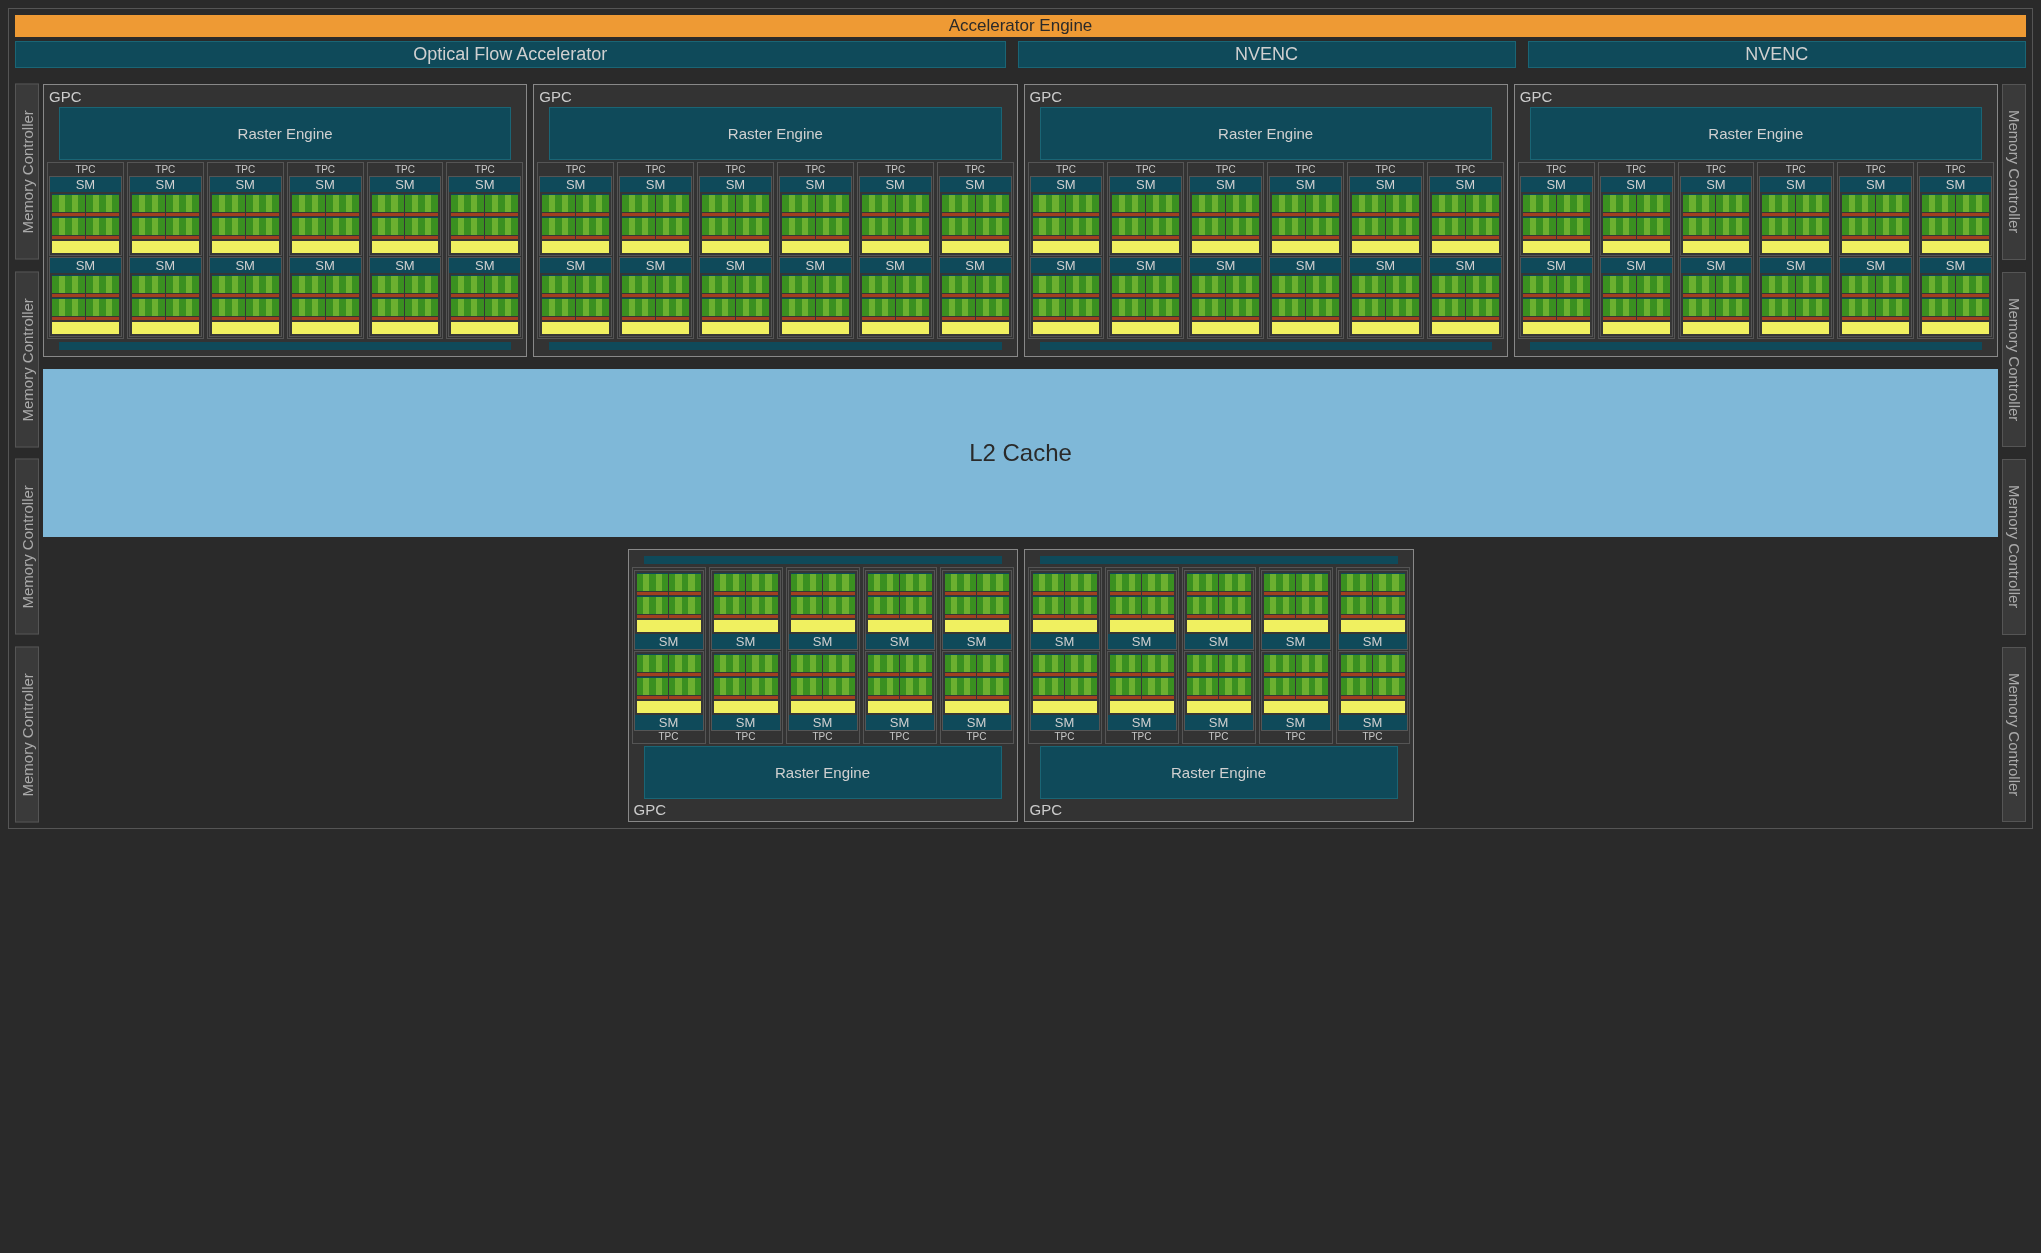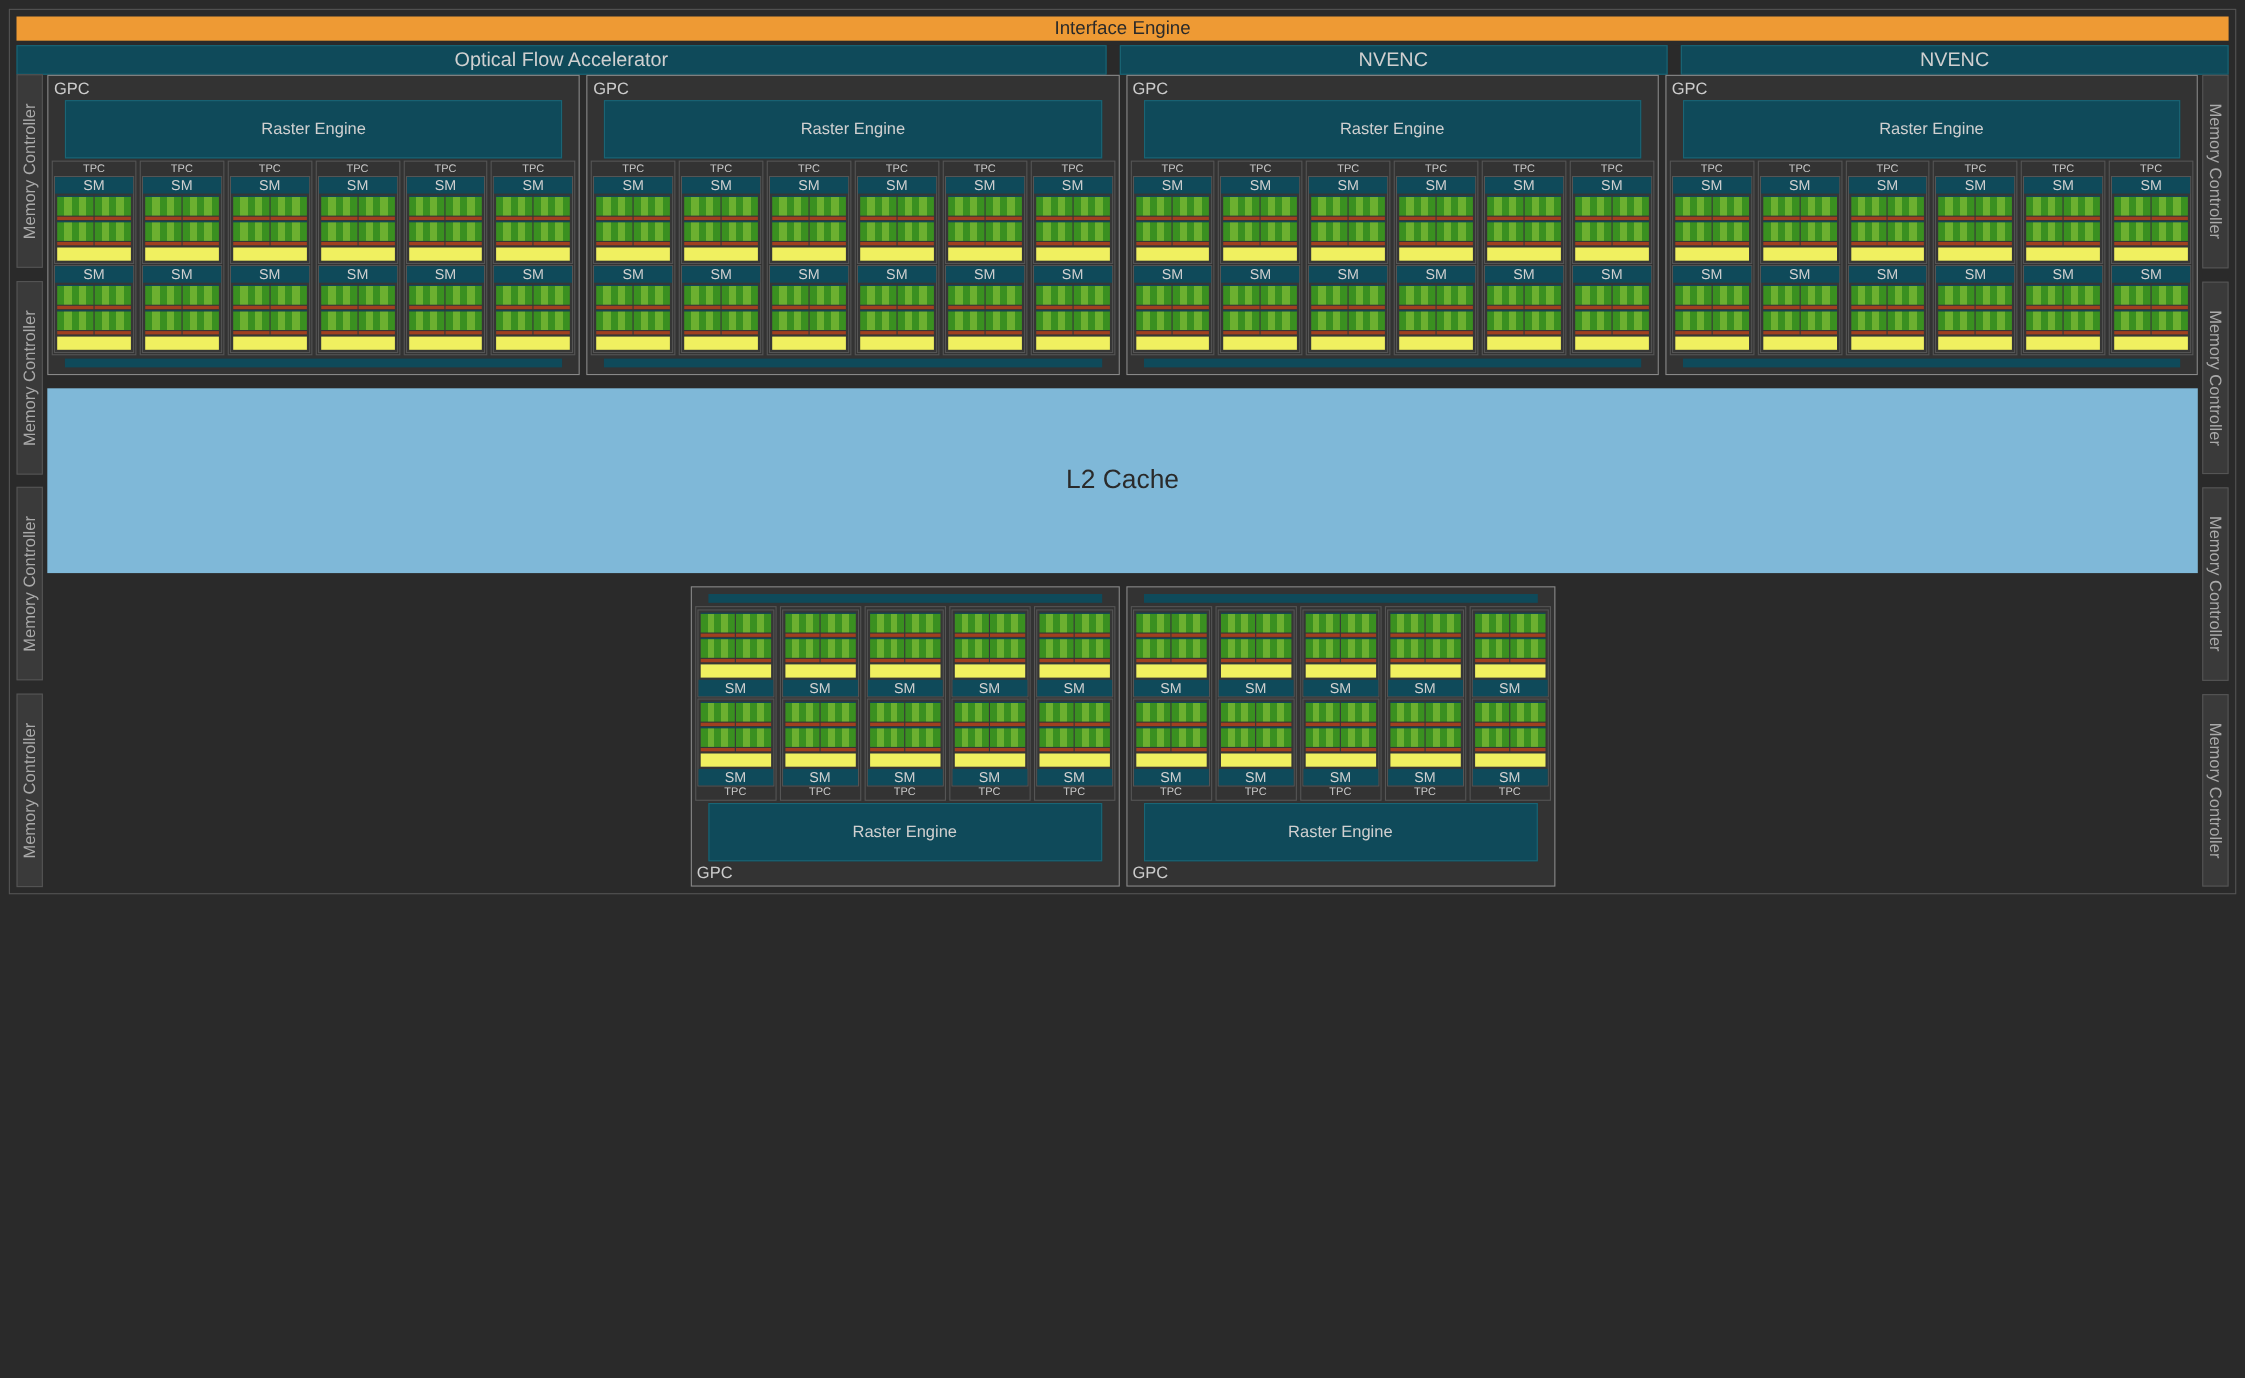--- a/index.html
+++ b/index.html
@@ -28,21 +28,21 @@
     text-align: center;
     padding: 1px;
     margin-bottom: 4px;
     font-size: 17px;
     color: #2a2a2a;
     font-weight: 500;
   }
   .engines-row {
     display: flex;
     gap: 12px;
-    margin-bottom: 0;
+    margin-bottom: 16px;
   }
   .engine-block {
     background: #0f4a5a;
     border: 1px solid #1a6575;
     text-align: center;
     padding: 2px;
     font-size: 18px;
   }
   .ofa { flex: 2; }
   .enc { flex: 1; }
@@ -177,21 +177,21 @@
     padding: 70px 0;
     margin: 6px 0;
   }
   .bottom-gpc .tpc-row { flex-direction: row; }
   .bottom-gpc .sm { display: flex; flex-direction: column-reverse; }
 </style>
 </head>
 <body>
 
 <div class="chip">
-  <div class="orange-bar">Interface Engine</div>
+  <div class="orange-bar">Accelerator Engine</div>
   <div class="engines-row">
     <div class="engine-block ofa">Optical Flow Accelerator</div>
     <div class="engine-block enc">NVENC</div>
     <div class="engine-block enc">NVENC</div>
   </div>
 
   <div class="main-layout">
     <div class="mem-col left" id="mem-left">
         <div class="mem-ctrl">Memory Controller</div>
         <div class="mem-ctrl">Memory Controller</div>

